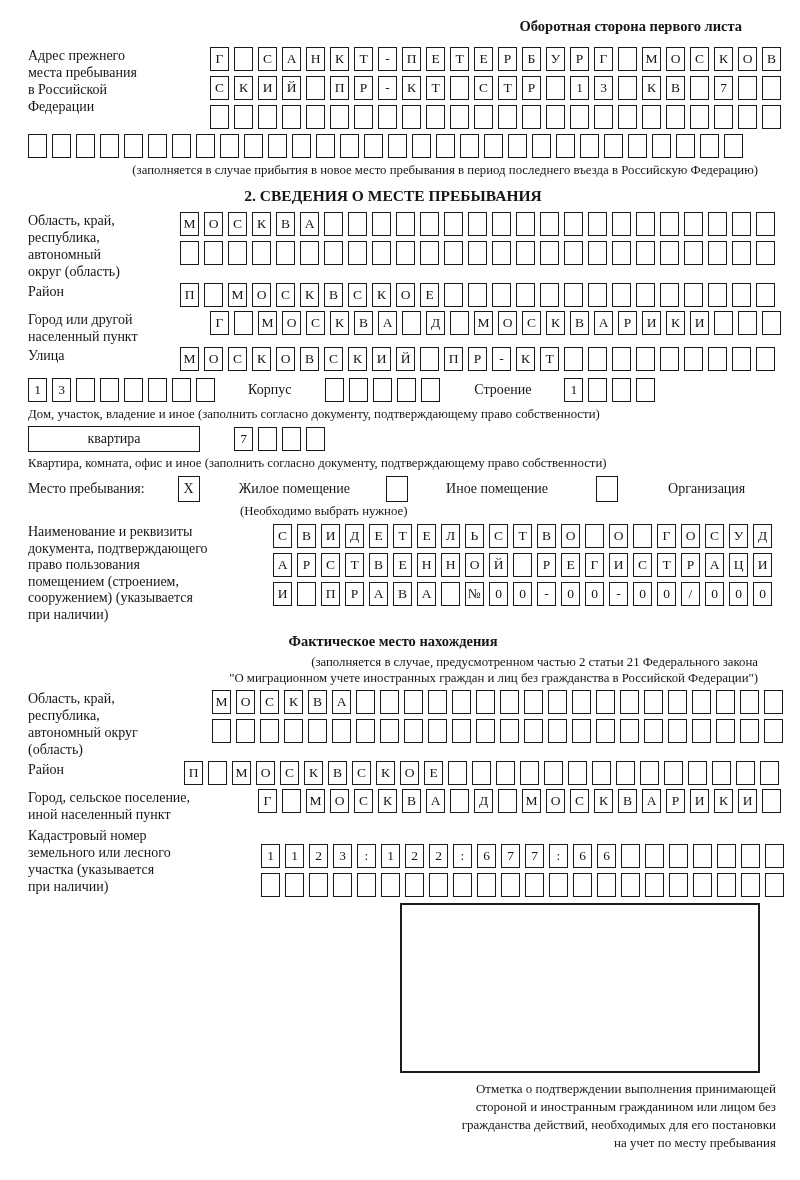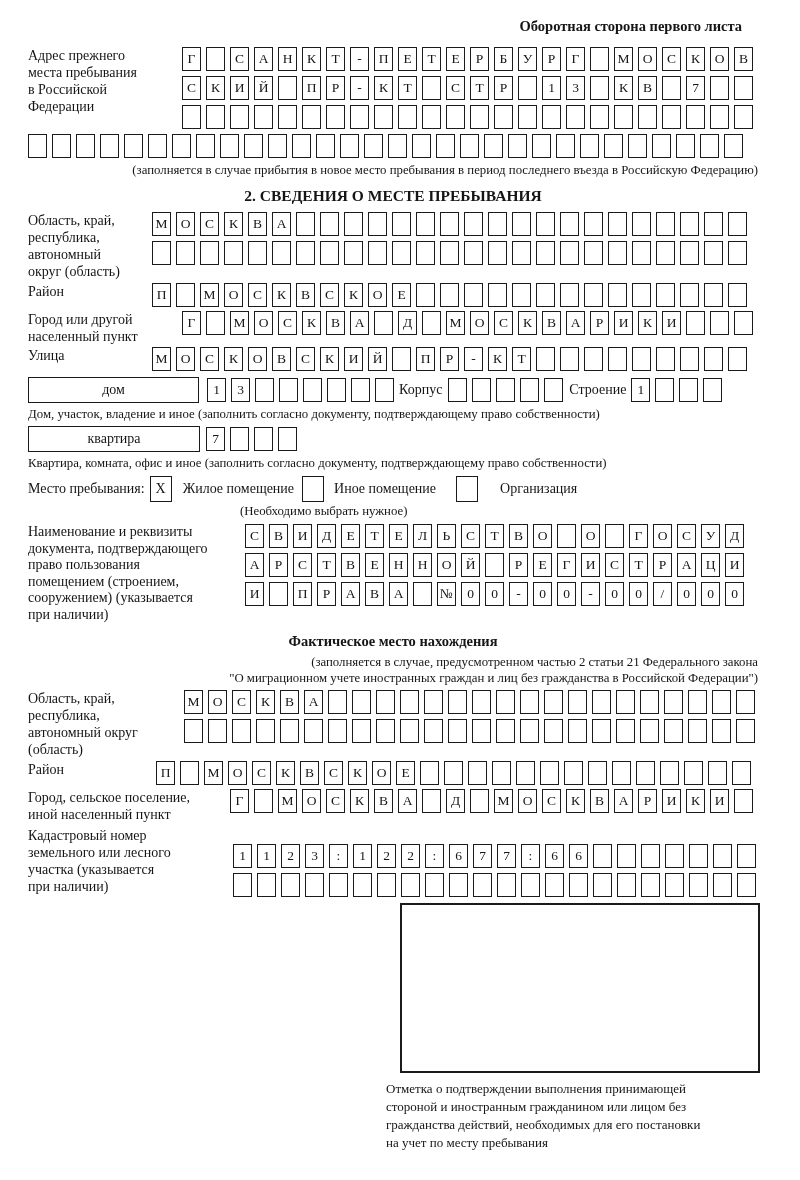--- a/index.html
+++ b/index.html
@@ -4,21 +4,21 @@
 <style>
   html,body{margin:0;padding:0;}
   body{
     width:800px;height:1180px;box-sizing:border-box;
     padding:18px 42px 0 28px;
     background:#ffffff;color:#151515;
     font-family:"Liberation Serif","DejaVu Serif",serif;
     overflow:hidden;
   }
   .hdr-note{text-align:right;font-size:14.5px;margin-right:16px;font-weight:bold;}
-  .frow{display:flex;align-items:flex-start;}
+  .frow{display:flex;align-items:flex-start;gap:28px;}
   .label{font-size:14px;line-height:17px;white-space:pre-line;flex:none;}
   .rows{display:flex;flex-direction:column;gap:5px;}
   .boxrow{display:flex;gap:5px;flex:none;}
   .cell{
     box-sizing:border-box;flex:none;width:19px;height:24px;
     border:1.5px solid #1b1b1b;
     display:flex;align-items:center;justify-content:center;
     font-size:13.5px;line-height:1;background:#fff;
   }
   .wide-box{
@@ -34,21 +34,21 @@
   .chk{
     box-sizing:border-box;flex:none;width:22px;height:26px;
     border:1.6px solid #1b1b1b;display:flex;align-items:center;justify-content:center;
     font-size:14px;background:#fff;
   }
   .stamp-box{
     box-sizing:border-box;width:360px;height:170px;border:2px solid #1b1b1b;
     margin:6px 0 7px 372px;background:#fff;
   }
   .stamp-note{
-    width:390px;margin-left:358px;text-align:left;
+    width:390px;margin-left:358px;text-align:right;
     font-size:13px;line-height:18px;white-space:pre-line;
   }
   .mt2{margin-top:2px;}.mt3{margin-top:3px;}.mt4{margin-top:4px;}
   .mt5{margin-top:5px;}.mt6{margin-top:6px;}
 </style>
 </head>
 <body>
 
 <div class="hdr-note">Оборотная сторона первого листа</div>
 
@@ -324,21 +324,20 @@
       <div class="cell"></div>
       <div class="cell"></div>
       <div class="cell"></div>
       <div class="cell"></div>
       <div class="cell"></div>
       <div class="cell"></div>
     </div>
 </div>
 
 <div class="frow mt6" style="align-items:center;">
-  <div class="wide-box" style="width:171px;margin-right:8px;">дом</div>
   <div class="boxrow">
       <div class="cell">1</div>
       <div class="cell">3</div>
       <div class="cell"></div>
       <div class="cell"></div>
       <div class="cell"></div>
       <div class="cell"></div>
       <div class="cell"></div>
       <div class="cell"></div>
     </div>

